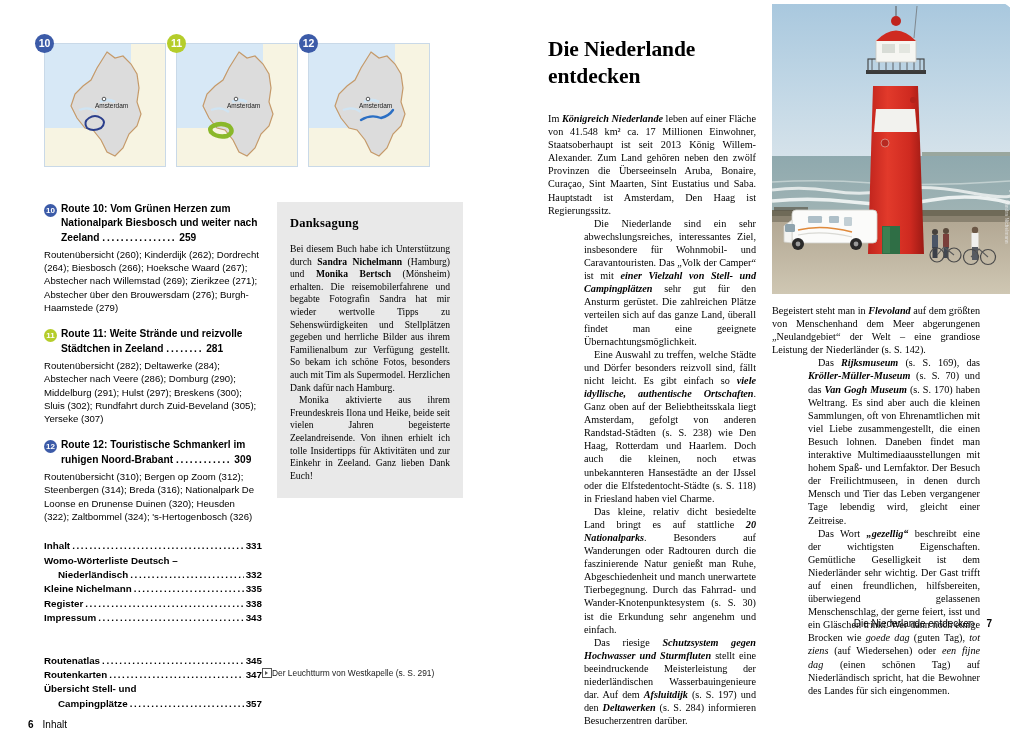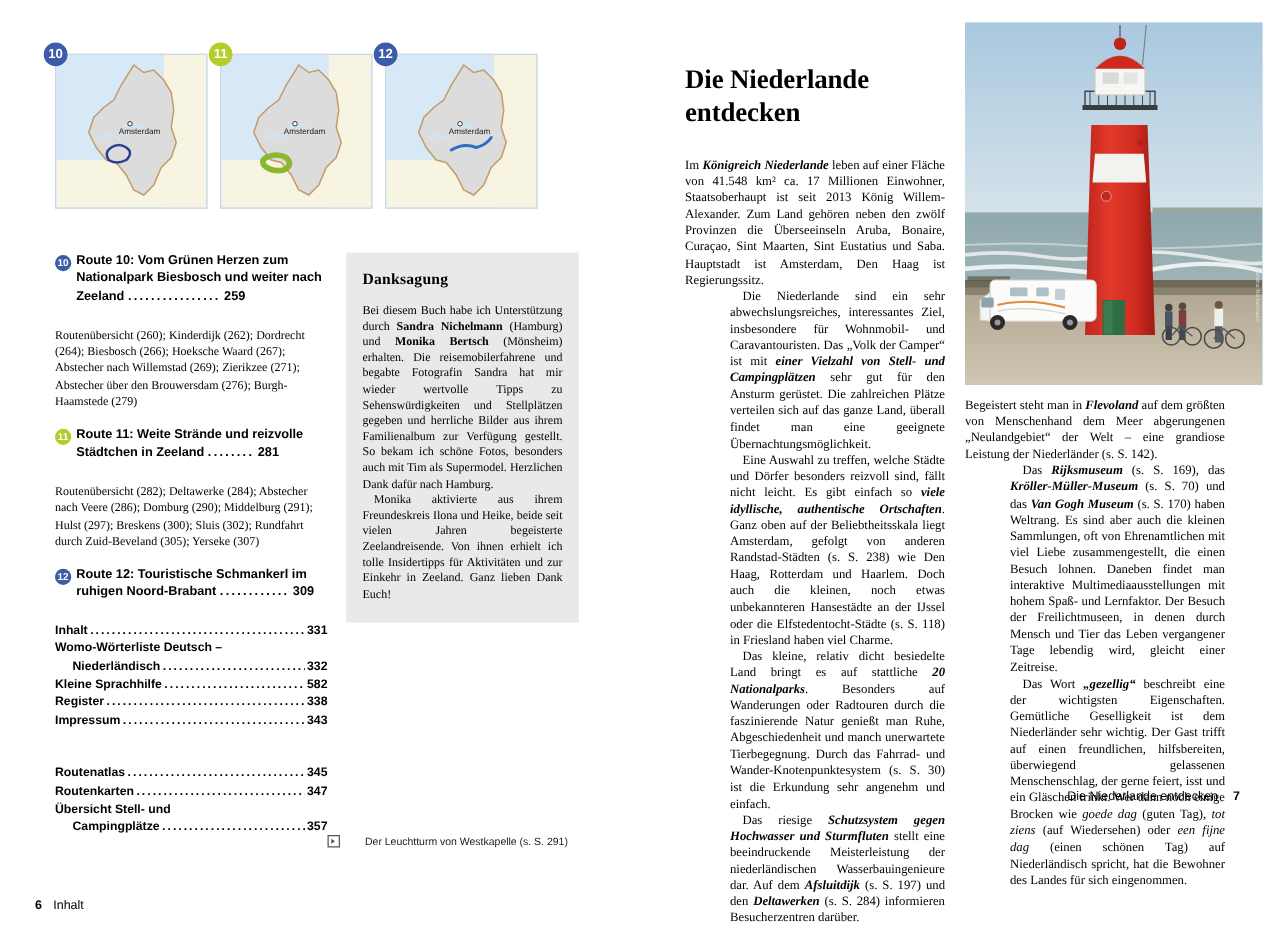--- a/index.html
+++ b/index.html
@@ -90,22 +90,21 @@
     color: #fff;
     font-size: 8px;
     font-weight: 700;
     line-height: 13px;
     text-align: center;
   }
   .toc-sub {
     font-size: 9.6px;
     line-height: 13.3px;
     color: #000;
-    margin-top: 17px;
-    font-family: Liberation Serif, serif;
+    margin-top: 3px;
   }
   .toc-list { margin-top: 16px; }
   .toc-line {
     font-size: 9.8px;
     line-height: 14.4px;
     font-weight: 700;
     display: flex;
     align-items: baseline;
     white-space: nowrap;
   }
@@ -154,42 +153,42 @@
   .dank-p + .dank-p { text-indent: 9px; }
   .dank-p b { font-weight: 700; }
 
   .photo-caption {
     position: absolute;
     left: 262px; top: 668px;
     font-size: 8.4px;
     color: #1a1a1a;
     display: flex;
     align-items: flex-end;
-    gap: 20px;
+    gap: 0;
     white-space: nowrap;
   }
   .cap-marker {
     display: inline-block;
     width: 8px; height: 8px;
     border: 0.8px solid #555;
     position: relative;
   }
   .cap-marker::after {
     content: "";
     position: absolute;
     left: 2.4px; top: 1.6px;
     border-left: 3.2px solid #555;
     border-top: 2.2px solid transparent;
     border-bottom: 2.2px solid transparent;
   }
 
   
   .right-page {
     position: absolute;
-    left: 510px; top: 18px;
+    left: 510px; top: 4px;
     width: 510px; height: 644px;
   }
   .hero-photo {
     position: absolute;
     left: 262px; top: 0;
     width: 238px; height: 290px;
     overflow: hidden;
     background: #9fc4dd;
   }
   .photo-credit {
@@ -309,37 +308,38 @@
         <div class="toc-block">
           <div class="toc-head"><span class="toc-num-badge" style="background: rgb(60, 91, 168);">10</span><span>Route 10: Vom Grünen Herzen zum Nationalpark Biesbosch und weiter nach Zeeland </span><span style="letter-spacing: 1.8px;">................</span><span> 259</span></div>
           <div class="toc-sub">Routenübersicht (260); Kinderdijk (262); Dordrecht (264); Biesbosch (266); Hoeksche Waard (267); Abstecher nach Willemstad (269); Zierikzee (271); Abstecher über den Brouwersdam (276); Burgh-Haamstede (279)</div>
         </div>
         <div class="toc-block">
           <div class="toc-head"><span class="toc-num-badge" style="background: rgb(181, 205, 43);">11</span><span>Route 11: Weite Strände und reizvolle Städtchen in Zeeland </span><span style="letter-spacing: 1.8px;">........</span><span> 281</span></div>
           <div class="toc-sub">Routenübersicht (282); Deltawerke (284); Abstecher nach Veere (286); Domburg (290); Middelburg (291); Hulst (297); Breskens (300); Sluis (302); Rundfahrt durch Zuid-Beveland (305); Yerseke (307)</div>
         </div>
         <div class="toc-block">
           <div class="toc-head"><span class="toc-num-badge" style="background: rgb(60, 91, 168);">12</span><span>Route 12: Touristische Schmankerl im ruhigen Noord-Brabant </span><span style="letter-spacing: 1.8px;">............</span><span> 309</span></div>
+          <div class="toc-sub">Routenübersicht (310); Bergen op Zoom (312); Steenbergen (314); Breda (316); Nationalpark De Loonse en Drunense Duinen (320); Heusden (322); Zaltbommel (324); 's-Hertogenbosch (326)</div>
         </div>
         <div class="toc-list">
           <div class="toc-line">
             <span class="lbl">Inhalt</span>
             <span class="dots">............................................................</span>
             <span class="pg">331</span>
           </div>
           <div class="toc-plain">Womo-Wörterliste Deutsch –</div>
           <div class="toc-line indent">
             <span class="lbl">Niederländisch</span>
             <span class="dots">............................................................</span>
             <span class="pg">332</span>
           </div>
           <div class="toc-line">
-            <span class="lbl">Kleine Sprachhilfe</span>
-            <span class="dots">............................................................</span>
-            <span class="pg">582</span>
+            <span class="lbl">Kleine Nichelmann</span>
+            <span class="dots">............................................................</span>
+            <span class="pg">335</span>
           </div>
           <div class="toc-line">
             <span class="lbl">Register</span>
             <span class="dots">............................................................</span>
             <span class="pg">338</span>
           </div>
           <div class="toc-line">
             <span class="lbl">Impressum</span>
             <span class="dots">............................................................</span>
             <span class="pg">343</span>

